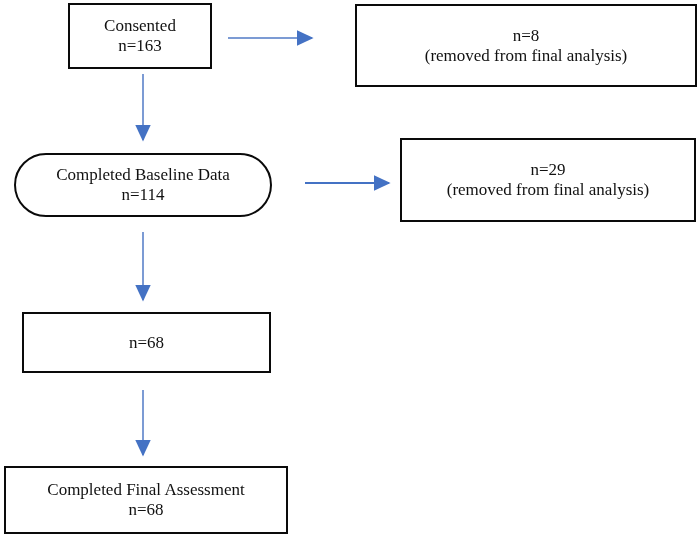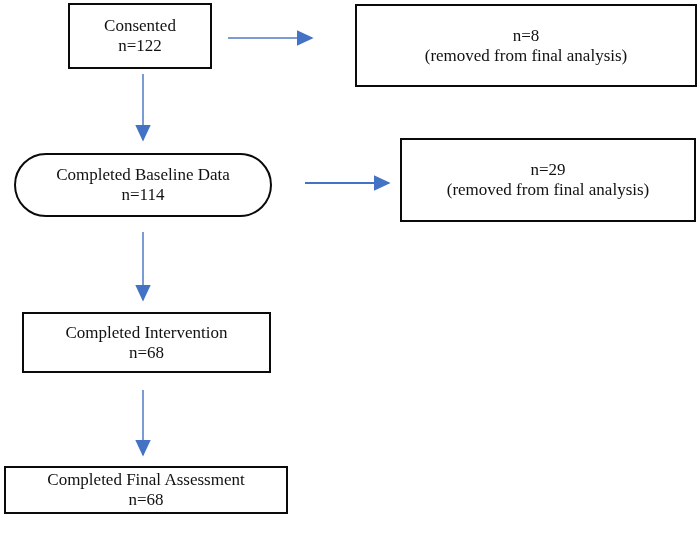--- a/index.html
+++ b/index.html
@@ -40,21 +40,21 @@
   }
   .node .ln {
     display: block;
     white-space: nowrap;
   }
 
   
   #box-consented      { left: 68px;  top: 3px;   width: 144px; height: 66px; }
   #box-baseline       { left: 14px;  top: 153px; width: 258px; height: 64px; border-radius: 32px; }
   #box-intervention   { left: 22px;  top: 312px; width: 249px; height: 61px; }
-  #box-final          { left: 4px;   top: 466px; width: 284px; height: 48px; }
+  #box-final          { left: 4px;   top: 466px; width: 284px; height: 68px; }
 
   
   #box-excl-baseline  { left: 355px; top: 4px;   width: 342px; height: 83px; }
   #box-excl-interv    { left: 400px; top: 138px; width: 296px; height: 84px; }
 
   .arrow-layer {
     position: absolute;
     inset: 0;
     pointer-events: none;
   }
@@ -87,40 +87,39 @@
       <line x1="143" y1="232" x2="143" y2="300" stroke="#7c9bd4" stroke-width="2" marker-end="url(#ah)"></line>
     </g>
 
     <g>
       <line x1="143" y1="390" x2="143" y2="455" stroke="#7c9bd4" stroke-width="2" marker-end="url(#ah)"></line>
     </g>
   </svg>
 
   <div class="node" id="box-consented">
     <span class="ln">Consented</span>
-    <span class="ln">n=122</span>
+    <span class="ln">n=163</span>
   </div>
 
   <div class="node" id="box-excl-baseline">
     <span class="ln">n=8</span>
     <span class="ln">(removed from final analysis)</span>
   </div>
 
   <div class="node" id="box-baseline">
     <span class="ln">Completed Baseline Data</span>
     <span class="ln">n=114</span>
   </div>
 
   <div class="node" id="box-excl-interv">
     <span class="ln">n=29</span>
     <span class="ln">(removed from final analysis)</span>
   </div>
 
   <div class="node" id="box-intervention">
-    <span class="ln">Completed Intervention</span>
     <span class="ln">n=68</span>
   </div>
 
   <div class="node" id="box-final">
     <span class="ln">Completed Final Assessment</span>
     <span class="ln">n=68</span>
   </div>
 
 </div>
 

